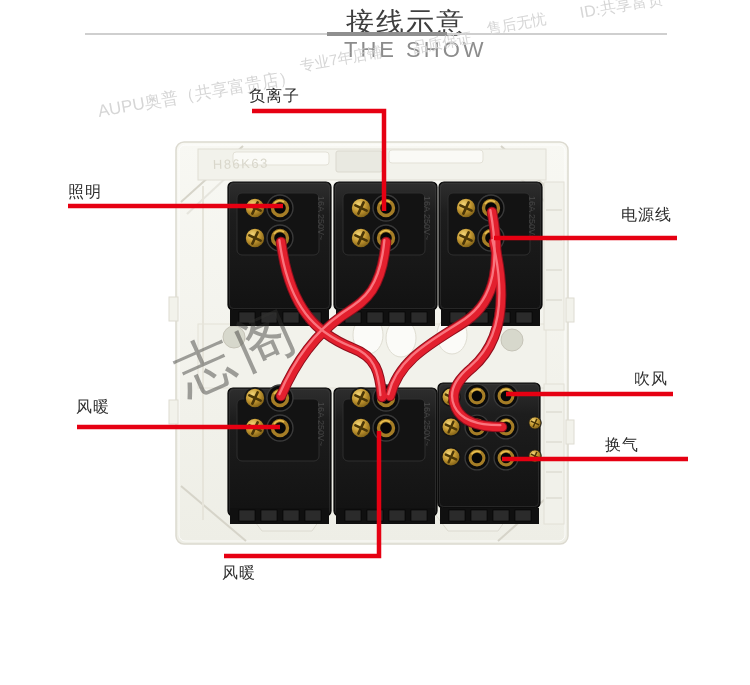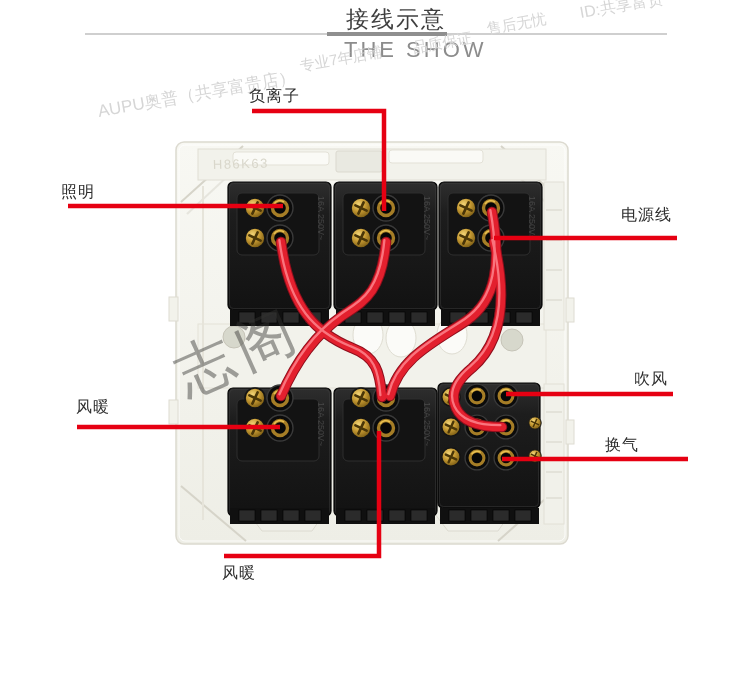--- a/index.html
+++ b/index.html
@@ -1,33 +1,33 @@
 <!DOCTYPE html>
 <html><head>
 <meta charset="utf-8">
 <style>
   html,body{margin:0;padding:0;background:#ffffff;}
   .stage{position:relative;width:750px;height:685px;background:#ffffff;overflow:hidden;
          font-family:"Liberation Sans","DejaVu Sans",sans-serif;}
   .stage svg{position:absolute;left:0;top:0;}
-  .title{position:absolute;left:346px;top:4px;width:110px;font-size:23px;letter-spacing:2px;
+  .title{position:absolute;left:346px;top:4px;width:110px;font-size:28px;letter-spacing:2px;
          color:#3f3f3f;font-weight:500;white-space:nowrap;}
   .rule{position:absolute;left:85px;top:33px;width:582px;height:2px;background:#cfcfcf;}
   .rule-dark{position:absolute;left:242px;top:-1px;width:120px;height:4px;background:#8f8f8f;}
   .subtitle{position:absolute;left:344px;top:37px;font-size:22px;letter-spacing:3px;
             color:#8c8c8c;white-space:nowrap;}
   .wm{position:absolute;color:#d6d6d6;transform:rotate(-10deg);transform-origin:0 50%;
       white-space:nowrap;}
   .wm-shop{left:98px;top:100px;font-size:17px;}
   .wm-years{left:300px;top:57px;font-size:15px;}
   .wm-quality{left:413px;top:39px;font-size:15px;}
   .wm-after{left:487px;top:20px;font-size:15px;}
   .wm-id{left:580px;top:3px;font-size:16px;}
   .lbl{position:absolute;font-size:16px;color:#2e2e2e;letter-spacing:1px;white-space:nowrap;}
-  .lbl-lighting{left:61px;top:182px;}
+  .lbl-lighting{left:68px;top:182px;}
   .lbl-negion{left:249px;top:86px;}
   .lbl-power{left:621px;top:205px;}
   .lbl-blow{left:634px;top:369px;}
   .lbl-vent{left:605px;top:435px;}
   .lbl-fanL{left:76px;top:397px;}
   .lbl-fanB{left:222px;top:563px;}
 </style>
 </head>
 <body>
 

